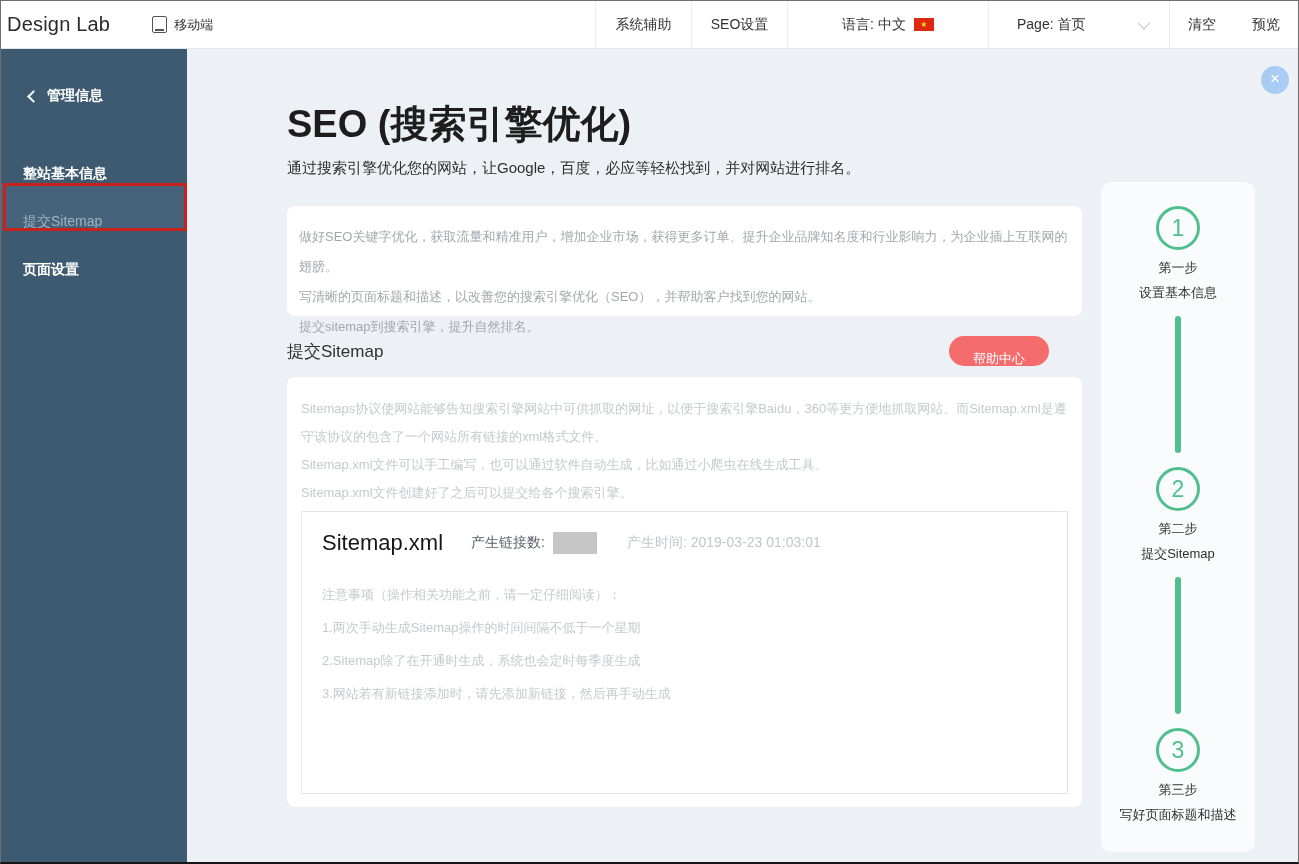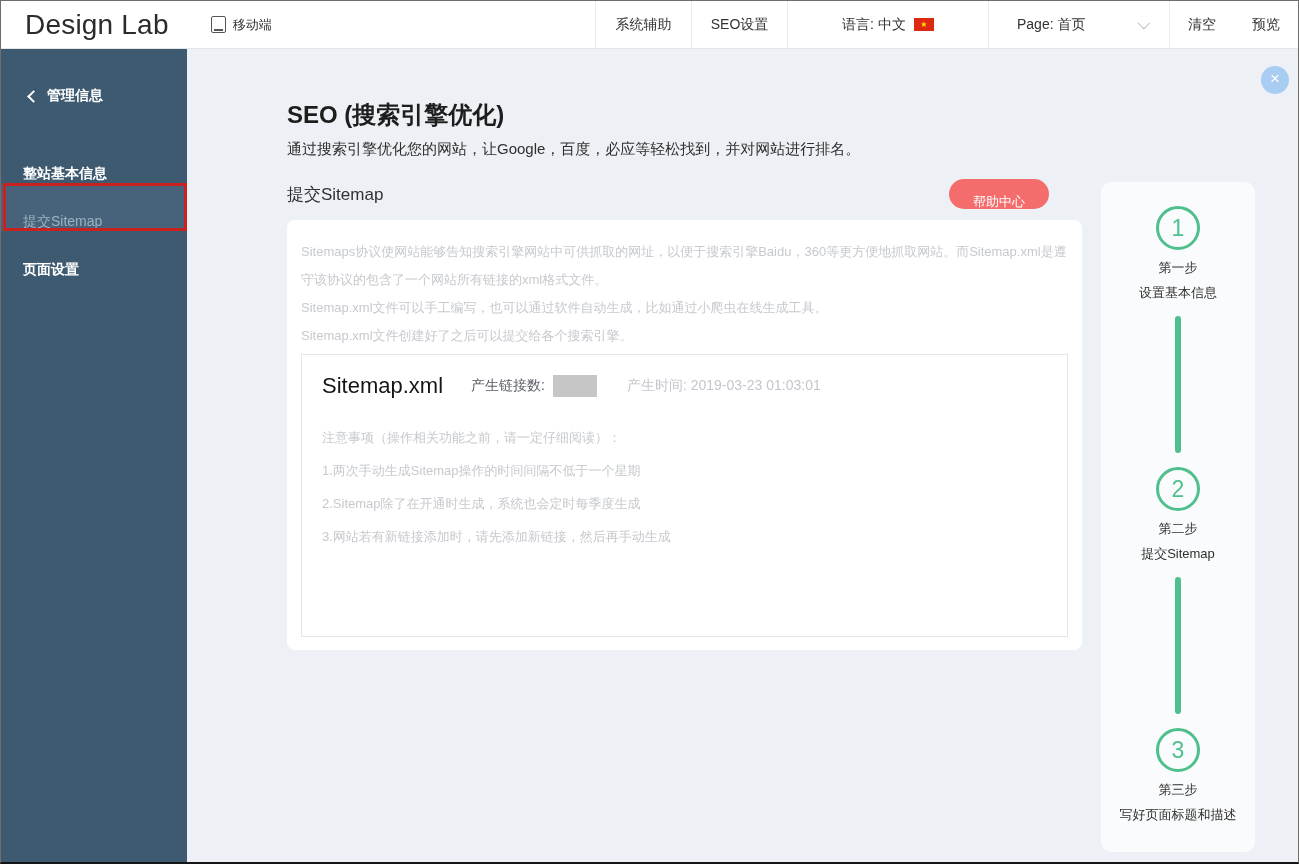--- a/index.html
+++ b/index.html
@@ -9,21 +9,21 @@
   #frame {
     position:relative; width:1299px; height:864px; background:#fff;
     border:1px solid #6e6e6e; border-bottom:2px solid #151515; overflow:hidden;
   }
 
   
   .topbar {
     position:absolute; top:0; left:0; right:0; height:48px; background:#fff;
     border-bottom:1px solid #e3e6e9; display:flex; align-items:stretch; z-index:5;
   }
-  .brand { font-size:28px; color:#2b2b2b; display:flex; align-items:center; padding-left:24px; letter-spacing:.2px; }
+  .brand { font-size:20px; color:#2b2b2b; display:flex; align-items:center; padding-left:6px; letter-spacing:.2px; }
   .mobile-switch { display:flex; align-items:center; gap:7px; margin-left:42px; font-size:13px; color:#333; cursor:pointer; }
   .tablet-icon { width:15px; height:17px; border:1.5px solid #555; border-radius:2px; position:relative; }
   .tablet-icon::after { content:""; position:absolute; left:2px; right:2px; bottom:1.5px; height:1.5px; background:#555; }
   .topbar-spacer { flex:1; }
   .tb-sec { display:flex; align-items:center; justify-content:center; font-size:14px; color:#333; cursor:pointer; }
   .tb-divider { width:1px; background:#ececec; height:100%; }
   .sec-assist { width:95px; }
   .sec-seo { width:95px; }
   .sec-lang { width:200px; gap:8px; }
   .flag { width:20px; height:13px; background:#de2910; color:#ffde00; font-size:8px; line-height:13px; text-align:center; display:inline-block; }
@@ -42,21 +42,21 @@
   .annotation-box { position:absolute; border:3px solid #c9211e; pointer-events:none; z-index:20; }
   .side-annot { left:2px; right:0; top:0; bottom:0; }
 
   
   .content { position:absolute; top:48px; left:186px; right:0; bottom:0; background:#edf0f4; overflow:hidden; }
 
   .close-btn { position:absolute; top:17px; right:9px; width:28px; height:28px; border-radius:50%;
     background:#a9cdf2; color:#fff; font-size:17px; line-height:26px; text-align:center; cursor:pointer; z-index:10; }
 
   .main-col { position:absolute; left:100px; top:0; width:795px; }
-  .page-title { margin-top:50px; font-size:24px; color:#1d1d1d; }
+  .page-title { margin-top:50px; font-size:38px; color:#1d1d1d; }
   .page-subtitle { margin-top:9px; font-size:15px; color:#2f2f2f; }
 
   .intro-box { margin-top:28px; background:#fff; border-radius:8px; padding:16px 12px; height:110px; }
   .intro-box p { font-size:13px; color:#a4a7ac; line-height:30px; }
 
   .section-row { margin-top:20px; display:flex; align-items:center; justify-content:space-between; padding-right:33px; }
   .section-title { font-size:17px; color:#303133; font-weight:500; }
   .help-btn { background:#f56c6c; color:#fff; border:none; font-size:13px; height:30px; padding:14px 24px;
     border-radius:15px; cursor:pointer; font-family:inherit; }
 
@@ -137,20 +137,25 @@
     </div>
   </div>
 
   <div class="content">
     <div class="close-btn">×</div>
 
     <div class="main-col">
       <h1 class="page-title">SEO (搜索引擎优化)</h1>
       <div class="page-subtitle">通过搜索引擎优化您的网站，让Google，百度，必应等轻松找到，并对网站进行排名。</div>
 
+      <div class="intro-box">
+        <p>做好SEO关键字优化，获取流量和精准用户，增加企业市场，获得更多订单、提升企业品牌知名度和行业影响力，为企业插上互联网的翅膀。</p>
+        <p>写清晰的页面标题和描述，以改善您的搜索引擎优化（SEO），并帮助客户找到您的网站。</p>
+        <p>提交sitemap到搜索引擎，提升自然排名。</p>
+      </div>
 
       <div class="section-row">
         <div class="section-title">提交Sitemap</div>
         <button class="help-btn">帮助中心</button>
       </div>
 
       <div class="sitemap-box">
         <p>Sitemaps协议使网站能够告知搜索引擎网站中可供抓取的网址，以便于搜索引擎Baidu，360等更方便地抓取网站。而Sitemap.xml是遵守该协议的包含了一个网站所有链接的xml格式文件。</p>
         <p>Sitemap.xml文件可以手工编写，也可以通过软件自动生成，比如通过小爬虫在线生成工具。</p>
         <p>Sitemap.xml文件创建好了之后可以提交给各个搜索引擎。</p>

